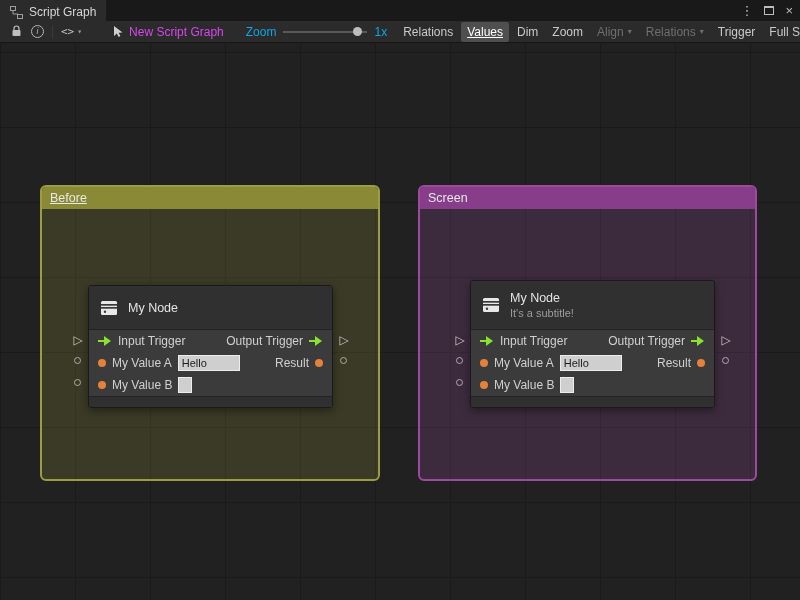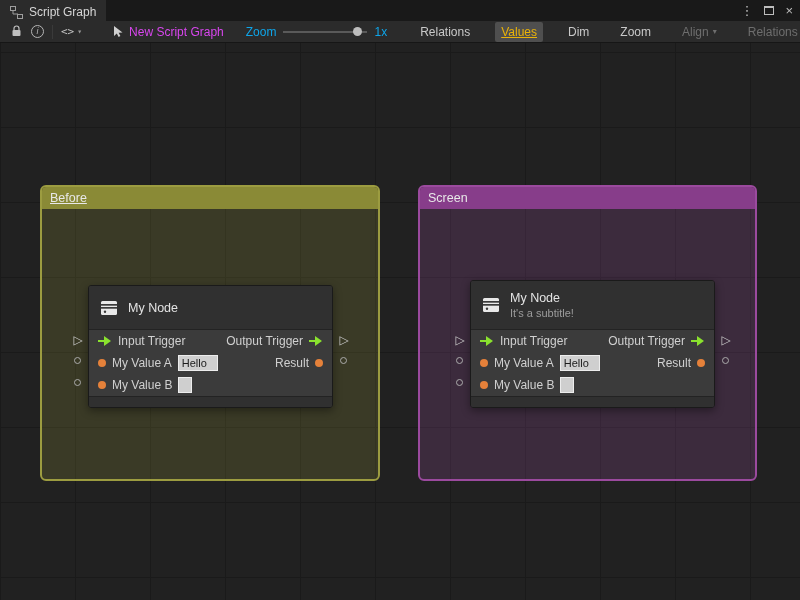--- a/index.html
+++ b/index.html
@@ -23,22 +23,22 @@
     text-align:center; color:#b5b5b5; font-style:italic; margin-left:6px; }
   .tb-sep { width:1px; height:14px; background:#1d1d1d; border-right:1px solid #3a3a3a; margin:0 8px; }
   .tb-code { display:inline-flex; align-items:center; gap:3px; font-family:"DejaVu Sans Mono",monospace; font-size:11px; color:#c4c4c4; }
   .caret { font-size:8px; color:#9a9a9a; }
   .tb-graph { display:inline-flex; align-items:center; gap:5px; margin-left:30px; color:#d946ef; }
   .tb-zoom { display:inline-flex; align-items:center; gap:7px; margin-left:22px; color:#0ea5e9; }
   .slider { position:relative; width:84px; height:12px; display:inline-block; }
   .slider .track { position:absolute; left:0; right:0; top:5px; height:2px; background:#5a5a5a; }
   .slider .knob { position:absolute; left:70px; top:1px; width:9px; height:9px; border-radius:50%; background:#bdbdbd; }
   .tb-buttons { display:flex; align-items:center; gap:2px; margin-left:10px; }
-  .tb-btn { padding:3px 6px; border-radius:2px; color:#c9c9c9; display:inline-flex; align-items:center; gap:4px;margin-left:17px; }
-  .tb-btn.active { background:var(--active-button-bg,#4f4f4f); color:#eab308;text-decoration:underline; }
+  .tb-btn { padding:3px 6px; border-radius:2px; color:#c9c9c9; display:inline-flex; align-items:center; gap:4px; }
+  .tb-btn.active { background:var(--active-button-bg,#4f4f4f); color:#ffffff;text-decoration:underline; }
   .tb-btn.disabled { color:#6e6e6e; }
   .tb-btn.disabled .caret { color:#6e6e6e; }
 
   
   .canvas { position:relative; flex:1 1 auto; background-color:#212121;
     background-image:
       linear-gradient(to right, #1a1a1a 1px, transparent 1px),
       linear-gradient(to bottom, #1a1a1a 1px, transparent 1px);
     background-size:75px 75px; background-position:0 9px; overflow:hidden; }
 
@@ -57,21 +57,21 @@
   .node-header.h1 { height:44px; }
   .node-header.h2 { height:49px; }
   .node-title { font-size:12.5px; color:#e3e3e3; }
   .node-subtitle { font-size:11px; color:#9c9c9c; margin-top:2px; }
   .node-body { background:#3b3b3b; }
   .prow { height:22px; display:flex; align-items:center; justify-content:space-between; padding:0 9px; font-size:12px; color:#d0d0d0; }
   .pside { display:flex; align-items:center; gap:6px; }
   .flow-arrow { display:inline-flex; color:var(--flow-port,#8ae22e); }
   .dot { width:8px; height:8px; border-radius:50%; background:var(--value-port,#e5813a); display:inline-block; }
   .vfield { height:16px; background:#cfcfcf; border:1px solid #ededed; color:#1b1b1b; font-size:11px;
-    padding:4px 3px; width:40px; font-family:inherit; }
+    padding:4px 3px; width:62px; font-family:inherit; }
   .vfield.small { width:14px; padding:0; }
   .node-foot { height:11px; background:#303030; border-top:1px solid #232323; }
 
   
   .ext { position:absolute; }
   .ext-tri { color:#c6c6c6; font-size:12px; line-height:12px; width:12px; text-align:center; }
   .ext-circ { width:7px; height:7px; border:1px solid #ababab; border-radius:50%; }
 </style>
 </head>
 <body>

